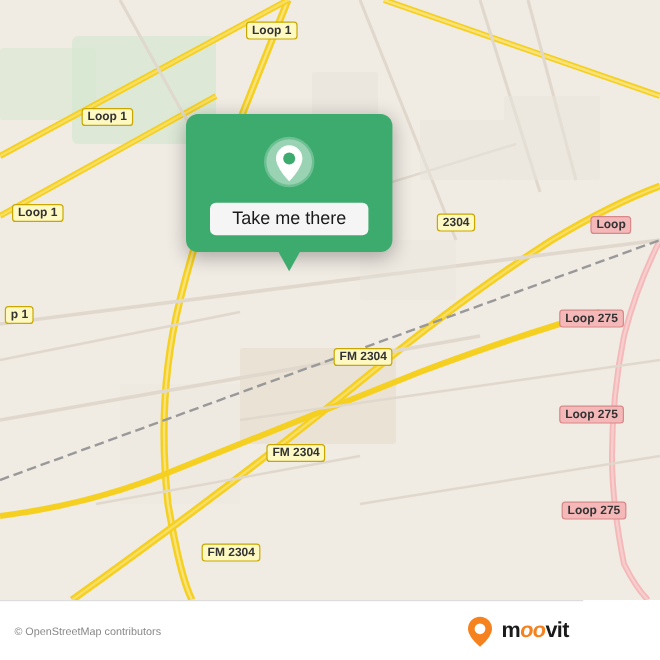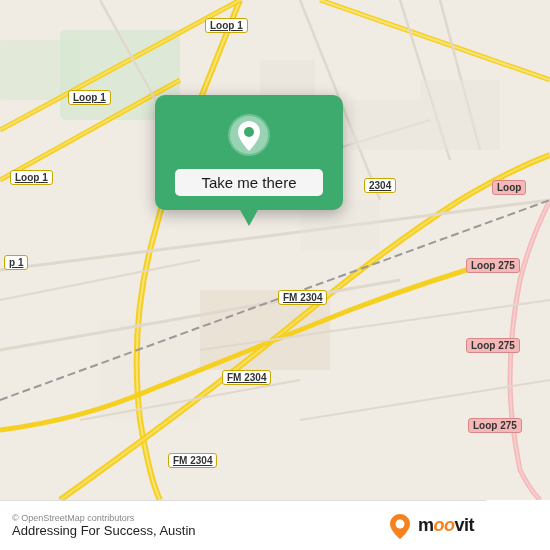--- a/index.html
+++ b/index.html
@@ -34,21 +34,21 @@
       top: 0; left: 0;
       width: 100%;
       height: 100%;
     }
 
     
     .popup-card {
       position: absolute;
       top: 95px;
       left: 155px;
-      width: 188px;
+      width: 172px;
       background: #3dab6e;
       border-radius: 10px;
       display: flex;
       flex-direction: column;
       align-items: center;
       padding: 18px 20px 14px;
       box-shadow: 0 4px 16px rgba(0,0,0,0.3);
       z-index: 10;
     }
 
@@ -87,24 +87,23 @@
       font-weight: bold;
       background: white;
       border: 1px solid #ccc;
       border-radius: 3px;
       padding: 1px 4px;
       color: #333;
       white-space: nowrap;
     }
 
     .road-label.yellow {
-      background: #ffffff;
+      background: #fef9c3;
       border-color: #c8a800;
       color: #333;
-      text-decoration: underline;
     }
 
     .road-label.pink {
       background: #f4b8b8;
       border-color: #d88888;
       color: #333;
     }
 
     
     #bottom-bar {
@@ -234,21 +233,20 @@
       <path d="M22 8 C16 8 11 13 11 19 C11 27 22 38 22 38 C22 38 33 27 33 19 C33 13 28 8 22 8Z" fill="white"></path>
       <circle cx="22" cy="19" r="5" fill="#3dab6e"></circle>
     </svg>
     <div class="popup-label">Take me there</div>
   </div>
 </div>
 
 <div id="bottom-bar">
   <div class="bottom-left">
     <span class="attribution">© OpenStreetMap contributors</span>
-    <span class="location-text">Addressing For Success, Austin</span>
   </div>
   <div class="moovit-logo">
 
     <svg class="moovit-pin" viewBox="0 0 28 28" xmlns="http://www.w3.org/2000/svg">
       <path d="M14 2 C8.5 2 4 6.5 4 12 C4 19 14 27 14 27 C14 27 24 19 24 12 C24 6.5 19.5 2 14 2Z" fill="#f5821f"></path>
       <circle cx="14" cy="12" r="4.5" fill="white"></circle>
     </svg>
     <span class="moovit-text">m<span>oo</span>vit</span>
   </div>
 </div>

